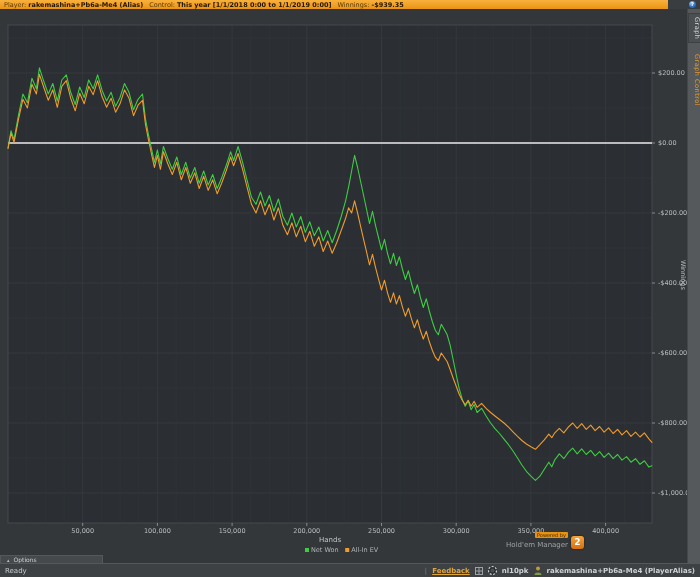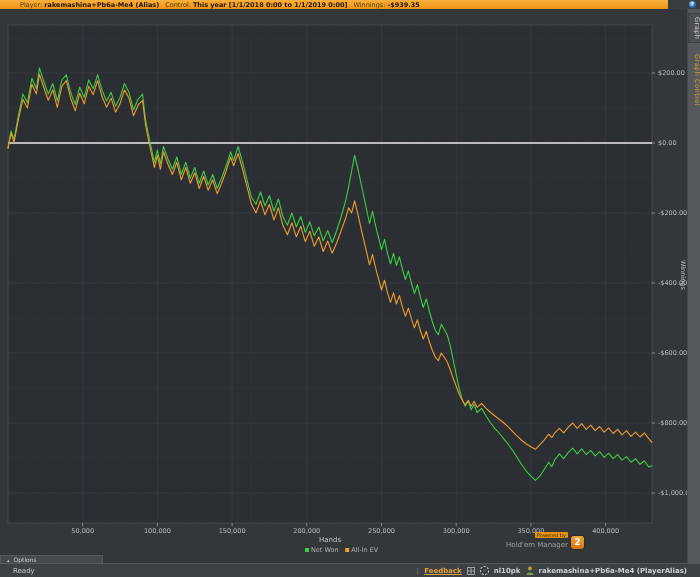--- a/index.html
+++ b/index.html
@@ -2,21 +2,21 @@
 <html><head>
 <meta charset="utf-8">
 <style>
   html,body{margin:0;padding:0;background:#222;}
   *{box-sizing:border-box;}
   .app{position:relative;width:700px;height:577px;background:#34373a;overflow:hidden;
        font-family:"DejaVu Sans",sans-serif;-webkit-font-smoothing:antialiased;}
   
   .top-bar{position:absolute;top:0;left:0;width:668px;height:9px;
            background:linear-gradient(#f9b13c,#ec9315);display:flex;align-items:center;
-           padding:0 20px;font-size:6.5px;color:#5a3c05;white-space:nowrap;overflow:hidden;}
+           padding:0 4px;font-size:6.5px;color:#5a3c05;white-space:nowrap;overflow:hidden;}
   .top-bar b{color:#241603;font-weight:bold;margin:0 6px 0 2px;}
   .top-cap{position:absolute;top:0;right:0;width:32px;height:9px;background:#3a3d40;}
   .help-orb{position:absolute;top:1px;right:4px;width:7px;height:7px;border-radius:50%;
             background:radial-gradient(circle at 35% 30%,#9cc8f2,#2f74c0 55%,#134e8c);
             font-size:5px;color:#fff;text-align:center;line-height:7px;font-weight:bold;}
   
   .chart-panel{position:absolute;top:9px;left:0;width:608px;height:554px;background:#34373a;}
   .chart-panel svg{display:block;}
   
   .right-strip{position:absolute;top:9px;right:0;width:13px;height:554px;background:#56595c;
@@ -34,21 +34,21 @@
   .brand-logo{width:13px;height:13px;border-radius:3px;color:#fff;font-size:9px;font-weight:bold;
               background:linear-gradient(#f5a43a,#d96f10);text-align:center;line-height:13px;
               box-shadow:0 0 2px rgba(0,0,0,.6);}
   
   .options-tab{position:absolute;left:0;bottom:14px;width:103px;height:8px;background:#46494c;
                border:1px solid #55585b;border-bottom:none;color:#cfd2d4;font-size:6px;
                display:flex;align-items:center;gap:4px;padding:0 6px;}
   .options-arrow{font-size:5px;color:#b8bcbf;line-height:6px;}
   .status-bar{position:absolute;left:0;bottom:0;width:700px;height:14px;background:#3e4144;
               border-top:1px solid #55585b;display:flex;align-items:center;
-              font-size:7px;color:#c6c9cb;padding:0 13px;}
+              font-size:7px;color:#c6c9cb;padding:0 5px;}
   .status-right{margin-left:auto;display:flex;align-items:center;gap:5px;white-space:nowrap;font-weight:bold;}
   .sep{color:#6b6f72;}
   .feedback{color:#e0a43c;text-decoration:underline;cursor:pointer;}
   .sicon{display:inline-block;vertical-align:middle;}
   .stake,.player-alias{color:#cfd2d4;}
 </style>
 </head>
 <body>
 
 <div class="app">

